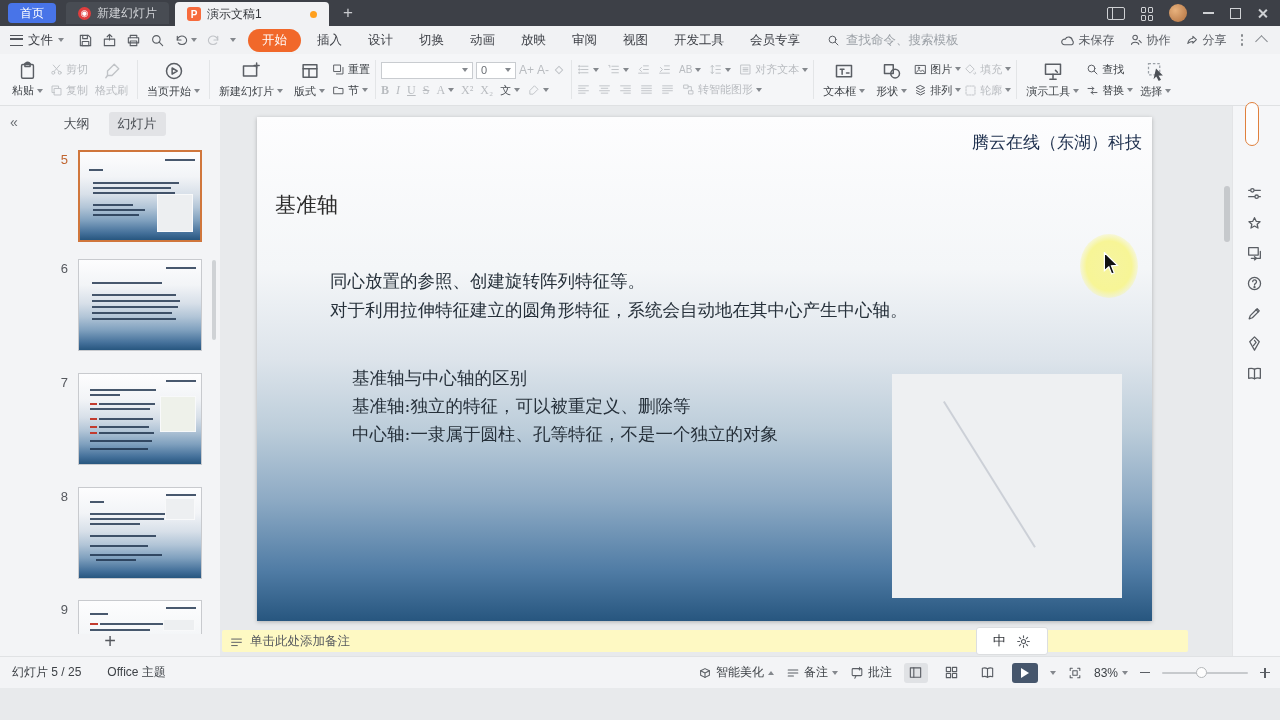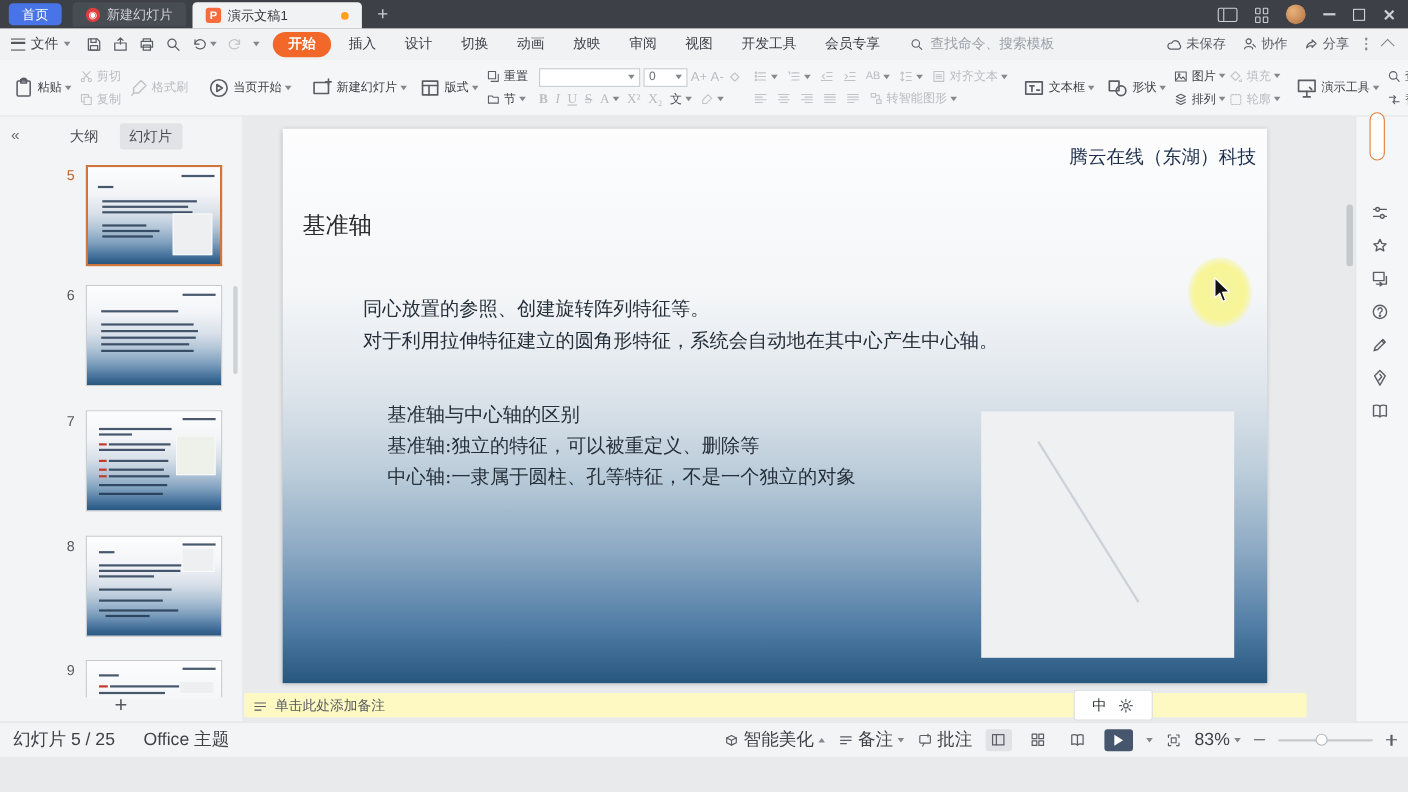--- a/index.html
+++ b/index.html
@@ -32,31 +32,31 @@
   .filebtn{display:flex;align-items:center;gap:5px;margin-left:10px;}
   .hamb{width:13px;height:9px;border-top:1.4px solid #53565c;border-bottom:1.4px solid #53565c;position:relative;}
   .hamb:after{content:"";position:absolute;left:0;top:2.8px;width:13px;height:1.4px;background:#53565c;}
   .qat{display:flex;align-items:center;gap:9px;margin-left:14px;}
   svg.ic{stroke:#5a5e64;fill:none;stroke-width:1.2;stroke-linecap:round;stroke-linejoin:round;}
   svg.ic.dis{stroke:#c0c3c7;}
   .caret{width:0;height:0;border-left:3.5px solid transparent;border-right:3.5px solid transparent;border-top:4px solid #84888d;display:inline-block;}
   .caret.up{border-top:none;border-bottom:4px solid #84888d;}
   .menu-items{display:flex;align-items:center;gap:0;margin-left:12px;}
   .mi{padding:4px 13px;}
-  .mi.active{background:#f1682a;color:#fff;border-radius:13px;font-weight:bold;padding:3px 14px;margin-right:3px;}
+  .mi.active{background:#f1682a;color:#fff;border-radius:13px;font-weight:normal;padding:3px 14px;margin-right:3px;}
   .msearch{display:flex;align-items:center;gap:6px;color:#9ba0a6;margin-left:14px;}
   .mright{margin-left:auto;display:flex;align-items:center;gap:14px;padding-right:14px;color:#5a5e64;font-size:12px;}
   .mright .grp{display:flex;align-items:center;gap:4px;}
   .vdots{display:flex;flex-direction:column;gap:2px;} .vdots i{width:2.5px;height:2.5px;border-radius:50%;background:#84888d;}
   .chev-up{width:8px;height:8px;border-left:1.5px solid #84888d;border-top:1.5px solid #84888d;transform:rotate(45deg);margin-top:3px;}
   
   .ribbon{position:absolute;left:0;top:54px;width:1280px;height:52px;background:#f5f6f8;border-bottom:1px solid #dfe1e3;display:flex;align-items:stretch;padding:2px 4px;box-sizing:border-box;}
   .rgrp{display:flex;align-items:center;gap:3px;padding:0 4px;}
   .vdiv{width:1px;background:#e3e5e7;margin:4px 1px;}
-  .rb{display:flex;flex-direction:row;align-items:center;justify-content:center;gap:3px;font-size:11px;color:#3e4247;padding:1px 4px;white-space:nowrap;}
+  .rb{display:flex;flex-direction:column;align-items:center;justify-content:center;gap:3px;font-size:11px;color:#3e4247;padding:1px 4px;white-space:nowrap;}
   .rb .lbl{display:flex;align-items:center;gap:3px;}
   .stack{display:flex;flex-direction:column;justify-content:center;gap:6px;}
   .rs{display:flex;align-items:center;gap:3px;font-size:11px;color:#3e4247;white-space:nowrap;}
   .dis,.dis .lbl,.rs.dis{color:#b9bcc0;}
   .combo{border:1px solid #c9ccd0;background:#fff;height:17px;display:flex;align-items:center;justify-content:space-between;padding:0 4px;font-size:11px;color:#6a6e74;box-sizing:border-box;}
   .fmtrow{display:flex;align-items:center;gap:7px;}
   .fmt{font-size:12px;color:#b9bcc0;font-family:"Liberation Serif",serif;}
   .fmt.b{font-weight:bold;} .fmt.i{font-style:italic;} .fmt.u{text-decoration:underline;} .fmt.s{text-decoration:line-through;}
   .afont{font-size:12px;color:#b9bcc0;}
   
@@ -84,21 +84,21 @@
   .imgbox{position:absolute;left:635px;top:257px;width:230px;height:224px;background:#eef0f2;}
   .axisline{position:absolute;left:51px;top:28px;width:1.5px;height:172px;background:#ccd0d7;transform:rotate(-32deg);transform-origin:top left;}
   .notesbar{position:absolute;left:2px;top:524px;width:966px;height:22px;background:#fef9c3;border-radius:2px;display:flex;align-items:center;gap:7px;padding-left:8px;box-sizing:border-box;font-size:12.5px;color:#55585e;}
   .cscroll{position:absolute;left:1004px;top:80px;width:6px;height:56px;border-radius:3px;background:#c6c9cc;}
   
   .rstrip{position:absolute;left:1232px;top:0;width:48px;height:550px;background:#f5f6f8;border-left:1px solid #e3e4e6;}
   .opill{position:absolute;left:12px;top:-4px;width:12px;height:42px;border:1.5px solid #e0803c;border-radius:7px;background:#fdfdfd;}
   .rsic{position:absolute;left:10px;width:22px;height:22px;display:flex;align-items:center;justify-content:center;}
   .imebox{position:absolute;left:976px;top:521px;width:70px;height:26px;background:#fff;border:1px solid #dcdee0;border-radius:3px;display:flex;align-items:center;justify-content:center;gap:10px;font-size:13px;color:#2f3237;}
   
-  .statusbar{position:absolute;left:0;top:656px;width:1280px;height:31px;background:#f3f4f6;border-top:1px solid #e0e2e4;display:flex;align-items:center;font-size:16px;color:#3e4247;}
+  .statusbar{position:absolute;left:0;top:656px;width:1280px;height:31px;background:#f3f4f6;border-top:1px solid #e0e2e4;display:flex;align-items:center;font-size:12px;color:#3e4247;}
   .statusbar .left{display:flex;gap:26px;padding-left:12px;}
   .statusbar .right{margin-left:auto;display:flex;align-items:center;gap:12px;padding-right:10px;}
   .sbtn{display:flex;align-items:center;gap:4px;}
   .viewic{display:flex;align-items:center;justify-content:center;width:24px;height:20px;border-radius:3px;}
   .viewic.sel{background:#e0e2e5;}
   .playbtn{width:26px;height:20px;border-radius:3px;background:#46566c;display:flex;align-items:center;justify-content:center;}
   .tri{width:0;height:0;border-top:5px solid transparent;border-bottom:5px solid transparent;border-left:8px solid #fff;}
   .ztrack{width:86px;height:2px;background:#c7cacd;position:relative;border-radius:1px;}
   .zknob{position:absolute;left:34px;top:-5px;width:11px;height:11px;border-radius:50%;background:#fdfdfd;border:1px solid #b4b7ba;box-sizing:border-box;}
   .zminus{width:10px;height:1.6px;background:#5a5e64;}

